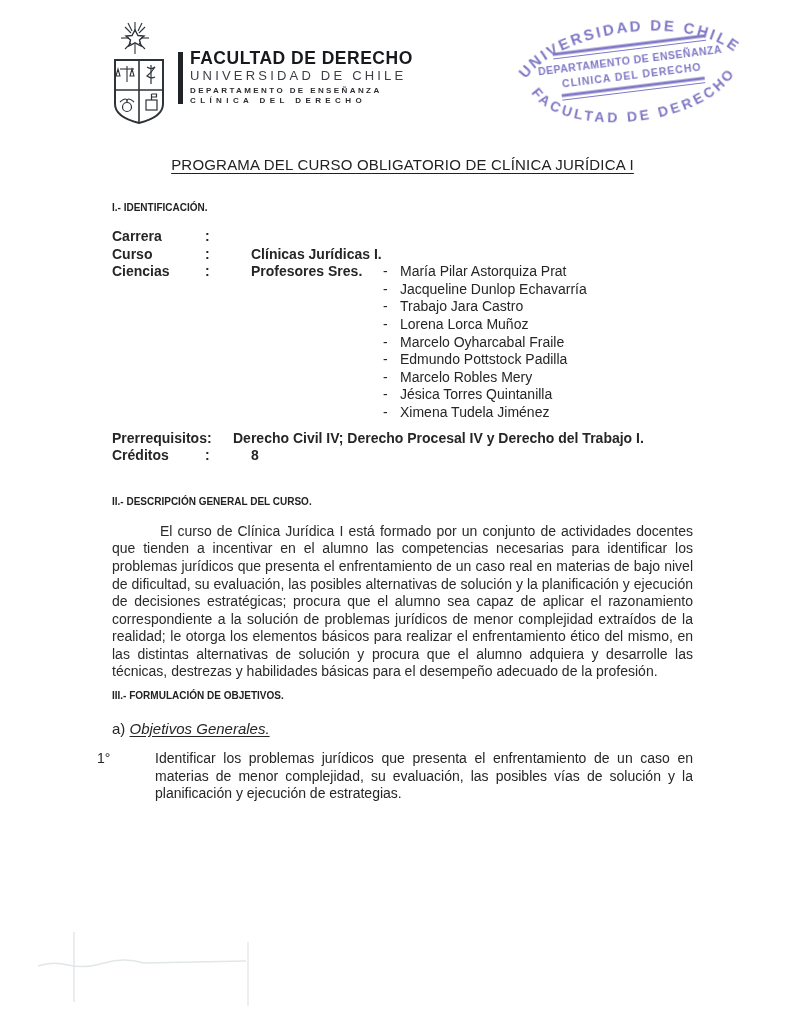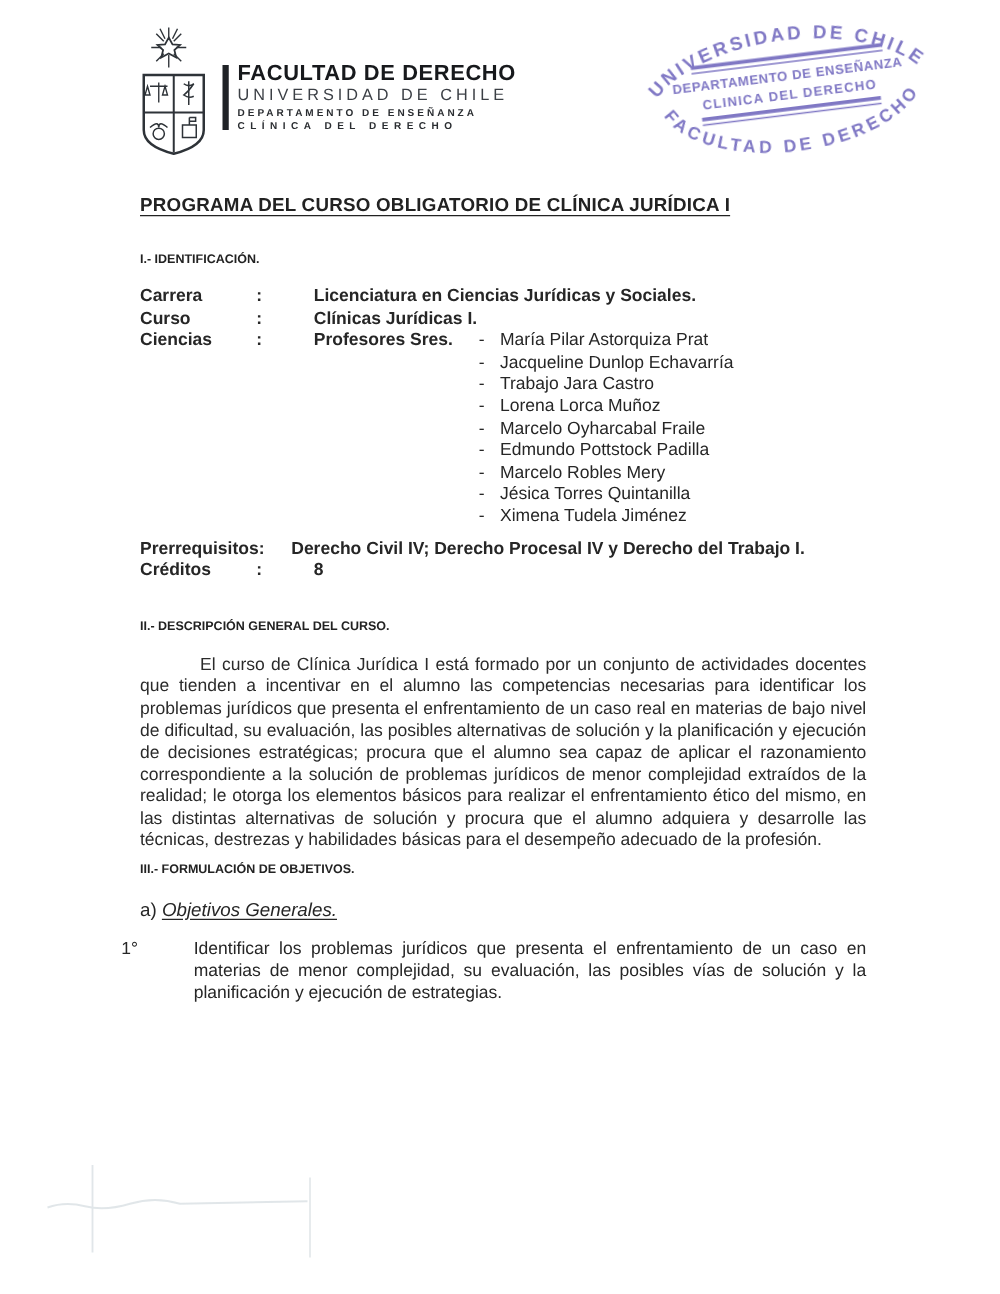--- a/index.html
+++ b/index.html
@@ -17,21 +17,21 @@
   .logo-line1{font-size:17.5px;font-weight:bold;letter-spacing:.5px;color:#17191c;line-height:20px;}
   .logo-line2{font-size:13px;letter-spacing:3.2px;color:#3b3f45;line-height:16px;}
   .logo-line3{font-size:8px;font-weight:bold;letter-spacing:2.4px;color:#2a2d31;line-height:10px;margin-top:2px;}
   .logo-line4{font-size:8px;font-weight:bold;letter-spacing:4.4px;color:#2a2d31;line-height:10px;}
   
   .stamp{position:absolute;left:498px;top:8px;width:268px;height:138px;
          transform:rotate(-7deg);opacity:.88;filter:blur(.3px);}
   .stamp text{font-family:"Liberation Sans","DejaVu Sans",sans-serif;font-weight:bold;}
   
   .content{position:absolute;left:112px;top:156px;width:581px;font-size:14px;}
-  .doc-title{text-align:left;font-size:15px;font-weight:bold;letter-spacing:.2px;
+  .doc-title{text-align:center;font-size:15px;font-weight:normal;letter-spacing:.2px;
              text-decoration:underline;text-underline-offset:3px;margin:0;color:#222;}
   .sec-heading{font-size:10px;font-weight:bold;color:#222;margin:0;}
   .sec1-heading{margin-top:29px;}
   .id-table{margin-top:15px;}
   .idrow{display:flex;line-height:17.6px;}
   .lbl{width:93px;font-weight:bold;flex:0 0 auto;}
   .sep{width:46px;font-weight:bold;flex:0 0 auto;}
   .profesores{width:132px;font-weight:bold;flex:0 0 auto;}
   .dash{width:17px;flex:0 0 auto;}
   .val{font-weight:bold;}
@@ -135,21 +135,20 @@
   <div class="content">
 
     <div class="doc-title">PROGRAMA DEL CURSO OBLIGATORIO DE CLÍNICA JURÍDICA I</div>
 
     <div class="sec-heading sec1-heading">I.- IDENTIFICACIÓN.</div>
 
     <div class="id-table">
       <div class="idrow">
         <span class="lbl">Carrera</span>
         <span class="sep">:</span>
-        <span class="val">Licenciatura en Ciencias Jurídicas y Sociales.</span>
       </div>
       <div class="idrow">
         <span class="lbl">Curso</span>
         <span class="sep">:</span>
         <span class="val">Clínicas Jurídicas I.</span>
       </div>
       <div class="idrow">
         <span class="lbl">Ciencias</span>
         <span class="sep">:</span>
         <span class="profesores">Profesores Sres.</span>

